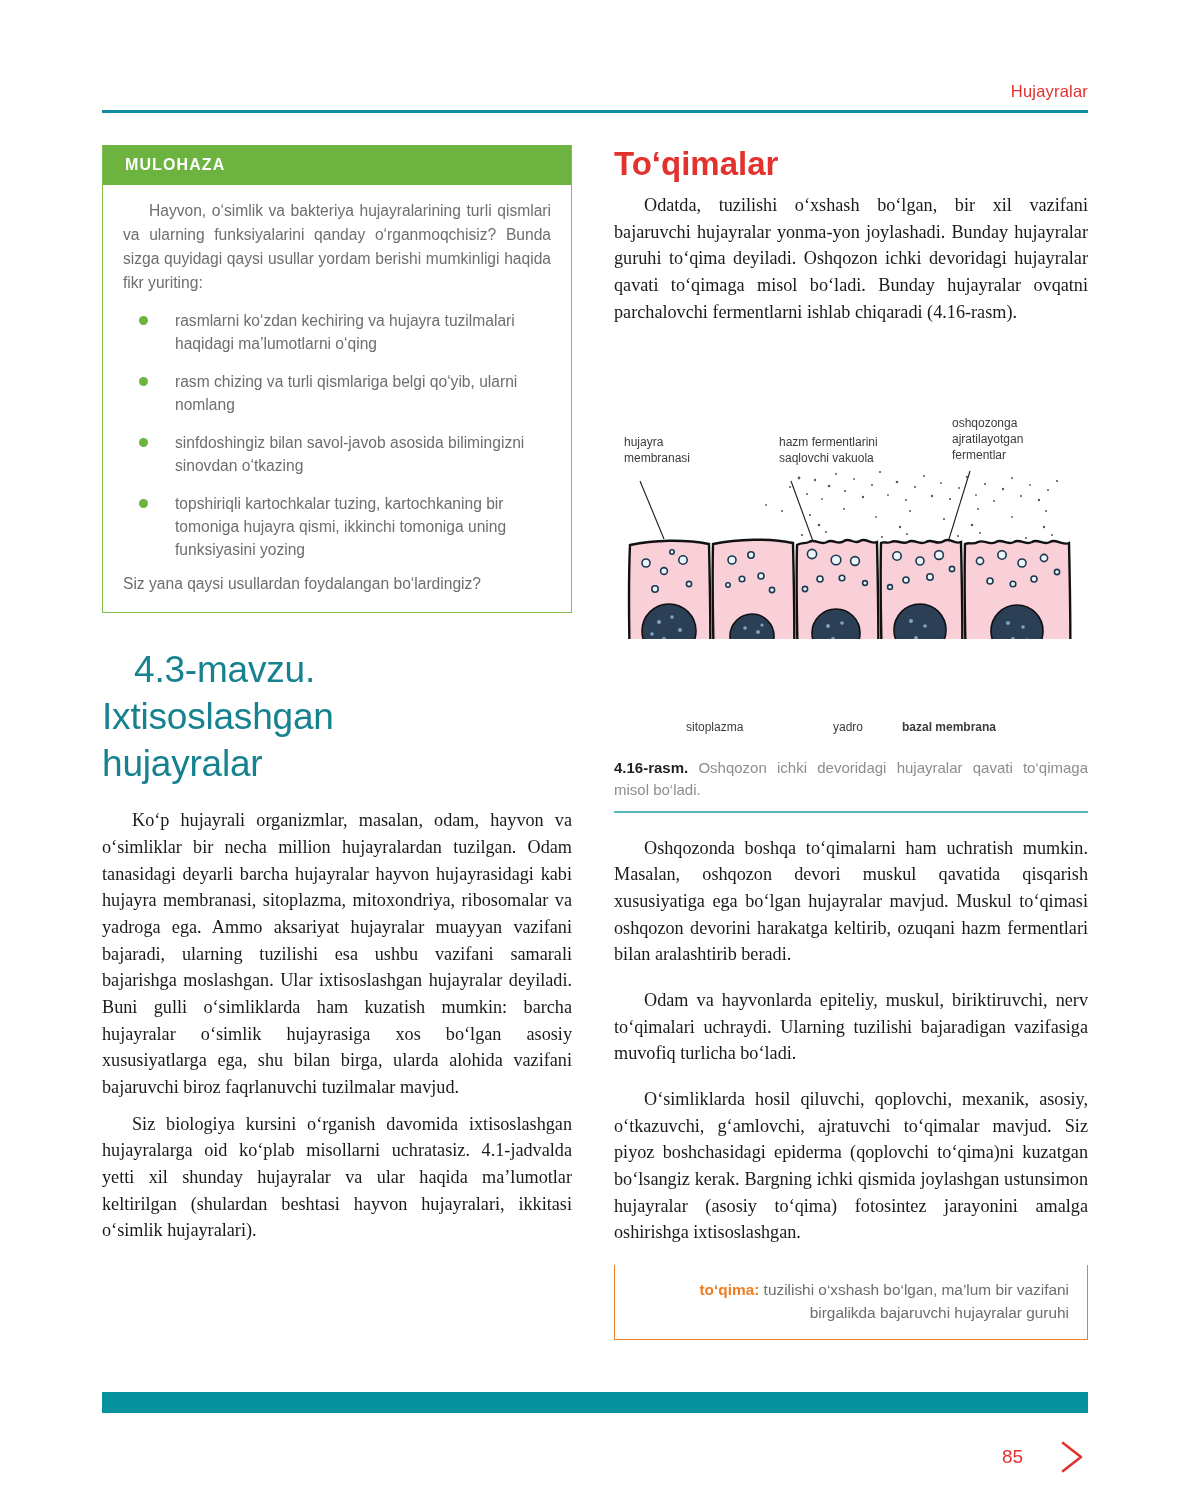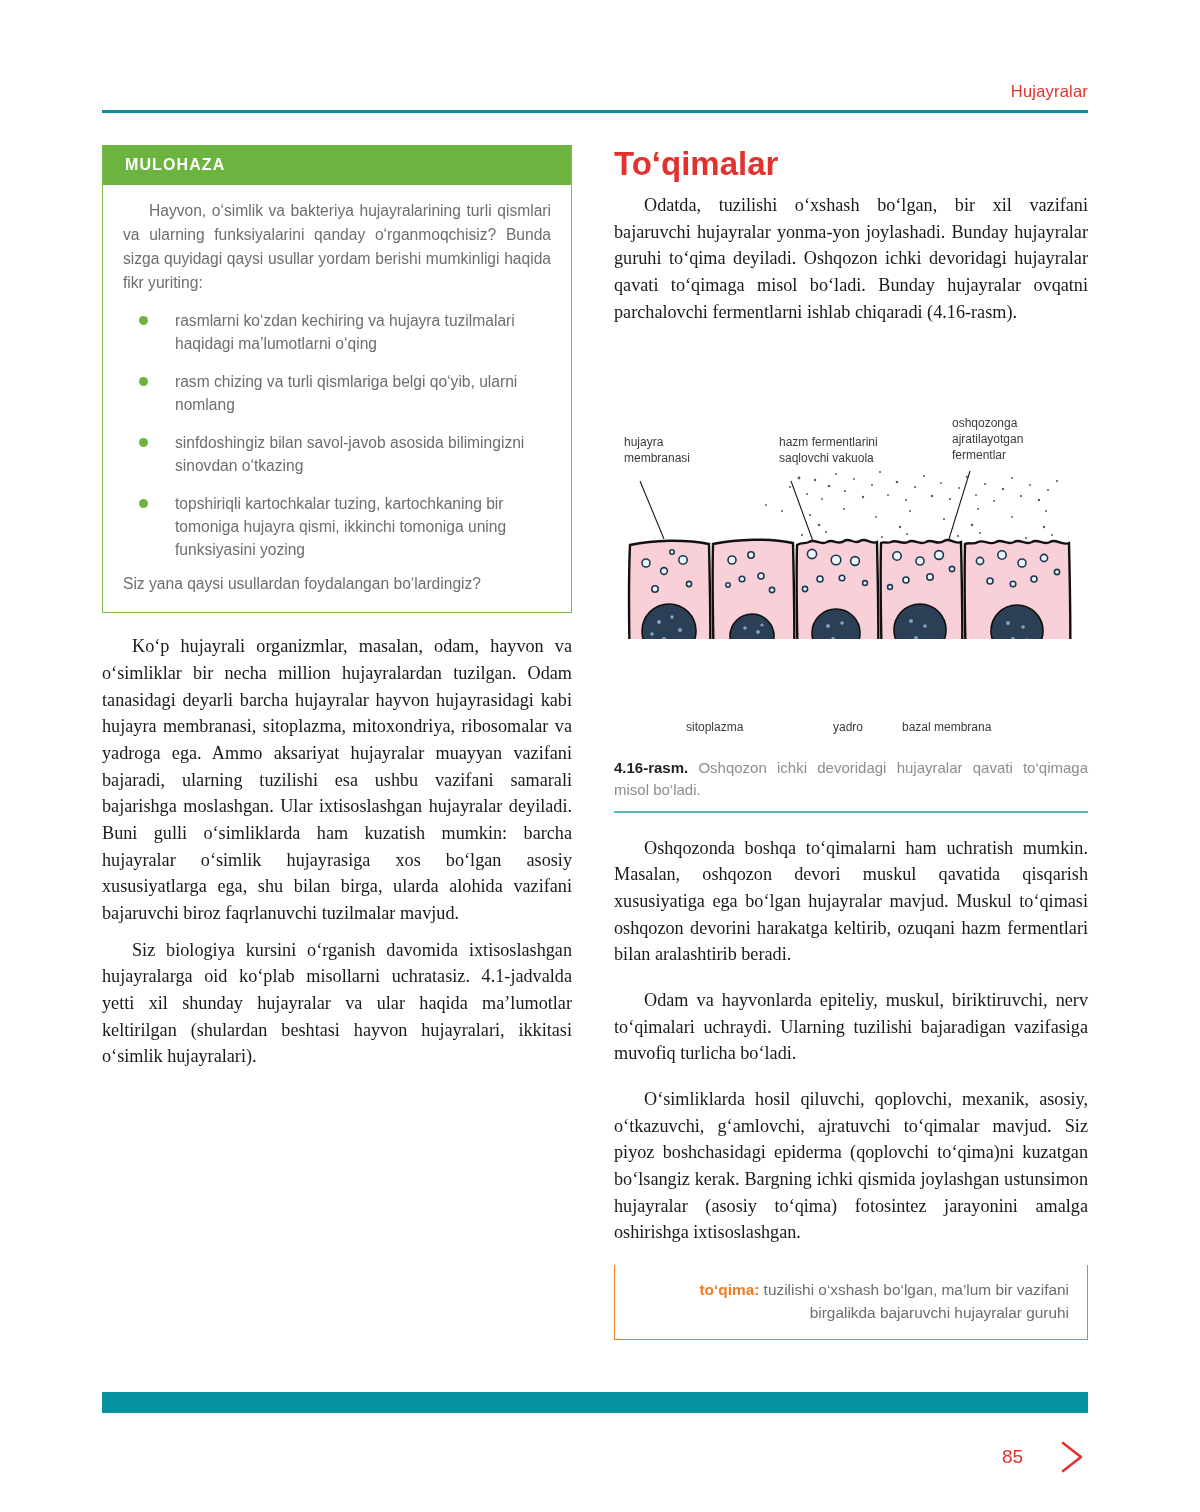--- a/index.html
+++ b/index.html
@@ -101,20 +101,25 @@
           </li>
           <li>
             <span class="bullet"></span>
             <span>topshiriqli kartochkalar tuzing, kartochkaning bir tomoniga hujayra qismi, ikkinchi tomoniga uning funksiyasini yozing</span>
           </li>
         </ul>
         <p class="mulo-foot">Siz yana qaysi usullardan foydalangan bo‘lardingiz?</p>
       </div>
     </div>
 
+    <div class="topic">
+      <span class="ln1">4.3-mavzu.</span>
+      <span class="ln2">Ixtisoslashgan</span>
+      <span class="ln3">hujayralar</span>
+    </div>
 
     <div class="body-serif left">
       <p>Ko‘p hujayrali organizmlar, masalan, odam, hayvon va o‘simliklar bir necha million hujayralardan tuzilgan. Odam tanasidagi deyarli barcha hujayralar hayvon hujayrasidagi kabi hujayra membranasi, sitoplazma, mitoxondriya, ribosomalar va yadroga ega. Ammo aksariyat hujayralar muayyan vazifani bajaradi, ularning tuzilishi esa ushbu vazifani samarali bajarishga moslashgan. Ular ixtisoslashgan hujayralar deyiladi. Buni gulli o‘simliklarda ham kuzatish mumkin: barcha hujayralar o‘simlik hujayrasiga xos bo‘lgan asosiy xususiyatlarga ega, shu bilan birga, ularda alohida vazifani bajaruvchi biroz faqrlanuvchi tuzilmalar mavjud.</p>
       <p>Siz biologiya kursini o‘rganish davomida ixtisoslashgan hujayralarga oid ko‘plab misollarni uchratasiz. 4.1-jadvalda yetti xil shunday hujayralar va ular haqida ma’lumotlar keltirilgan (shulardan beshtasi hayvon hujayralari, ikkitasi o‘simlik hujayralari).</p>
     </div>
   </div>
 
   <div class="colR">
 
     <h2 class="h-toqimalar">To‘qimalar</h2>
@@ -324,21 +329,21 @@
 
         <g stroke="#1a1a1a" stroke-width="1.1" fill="none">
           <line x1="88" y1="318" x2="88" y2="377"></line>
           <line x1="222" y1="318" x2="222" y2="377"></line>
           <line x1="306" y1="340" x2="306" y2="377"></line>
         </g>
       </svg>
 
       <div class="fig-label" style="left:72px;top:381px;">sitoplazma</div>
       <div class="fig-label" style="left:219px;top:381px;">yadro</div>
-      <div class="fig-label" style="left:288px;top:381px;">bazal membrana</div>
+      <div class="fig-label" style="left:288px;top:381px;font-weight:bold;">bazal membrana</div>
     </div>
 
     <div style="height:108px;"></div>
 
     <div class="figcap">
       <b>4.16-rasm.</b><span> Oshqozon ichki devoridagi hujayralar qavati to‘qimaga misol bo‘ladi.</span>
     </div>
     <div class="figcap-rule"></div>
 
     <div class="body-serif right" style="margin-top:22px;">

